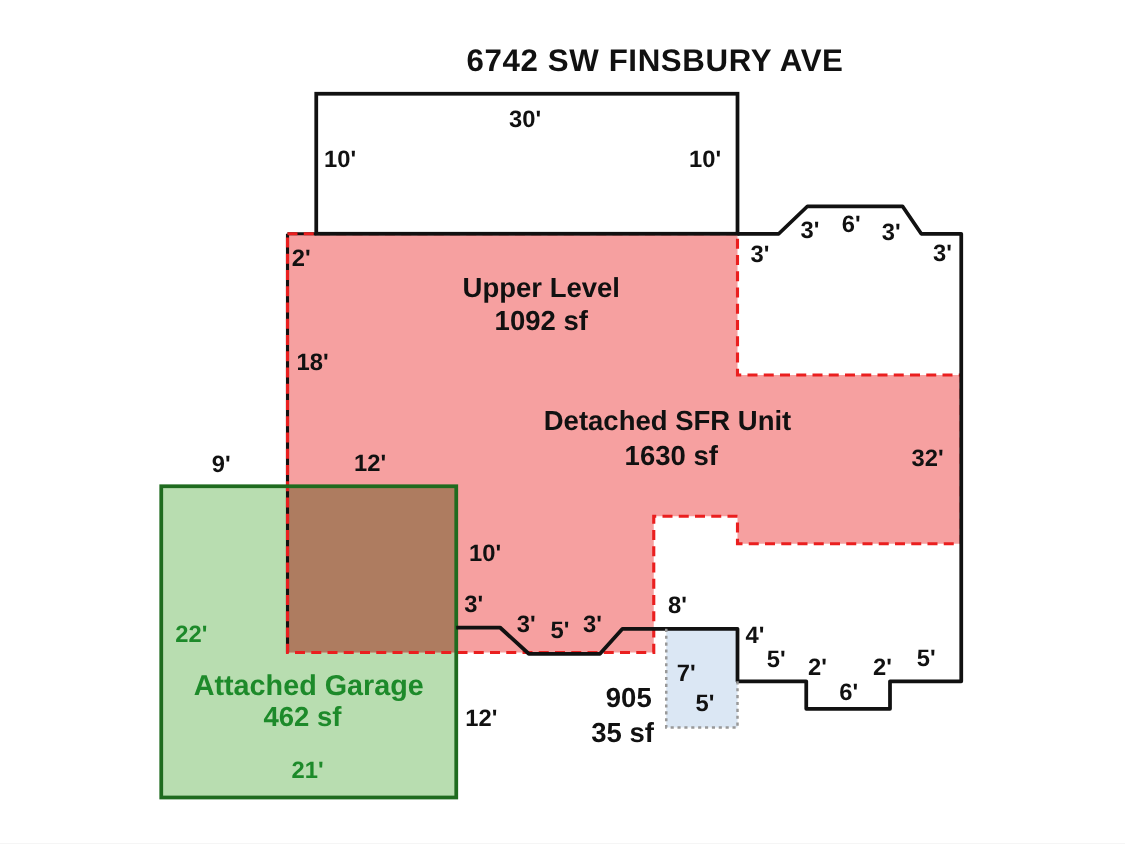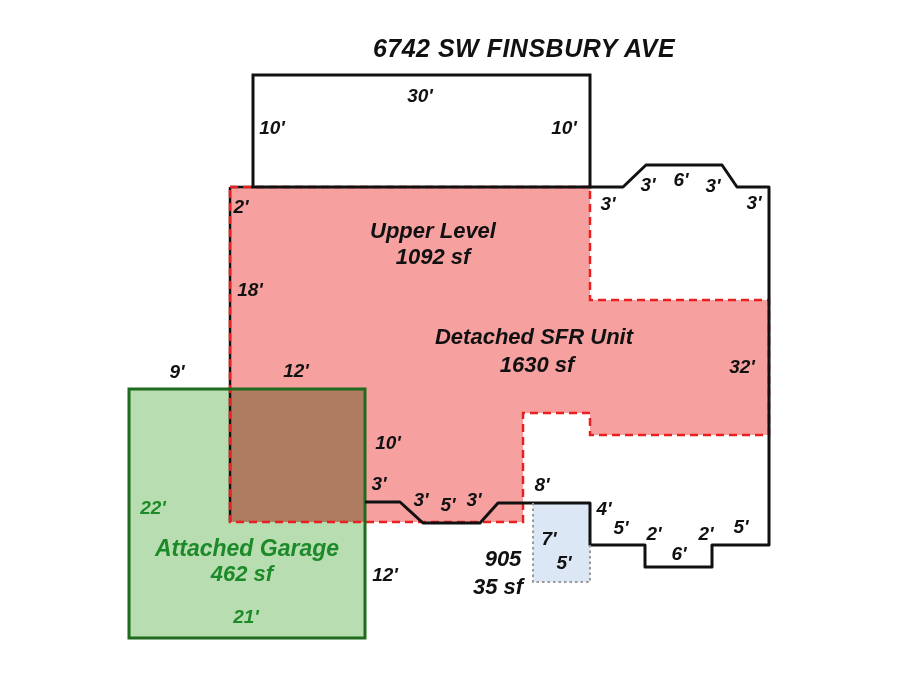--- a/index.html
+++ b/index.html
@@ -3,21 +3,20 @@
 <meta charset="utf-8">
 <style>
   html,body{margin:0;padding:0;background:#fff;}
   #canvas{
     position:relative;
     width:900px;height:675px;
     background:#ffffff;
     outline:1px solid #c9c9c9;
     overflow:hidden;
     font-family:"Liberation Sans", sans-serif;
-    font-style:italic;
   }
   svg{position:absolute;left:0;top:0;}
   text{
     font-family:"Liberation Sans", sans-serif;
     font-weight:bold;
     text-anchor:middle;
     fill:#111111;
   }
   .title{font-size:25px;letter-spacing:0.5px;}
   .dim{font-size:19px;}

